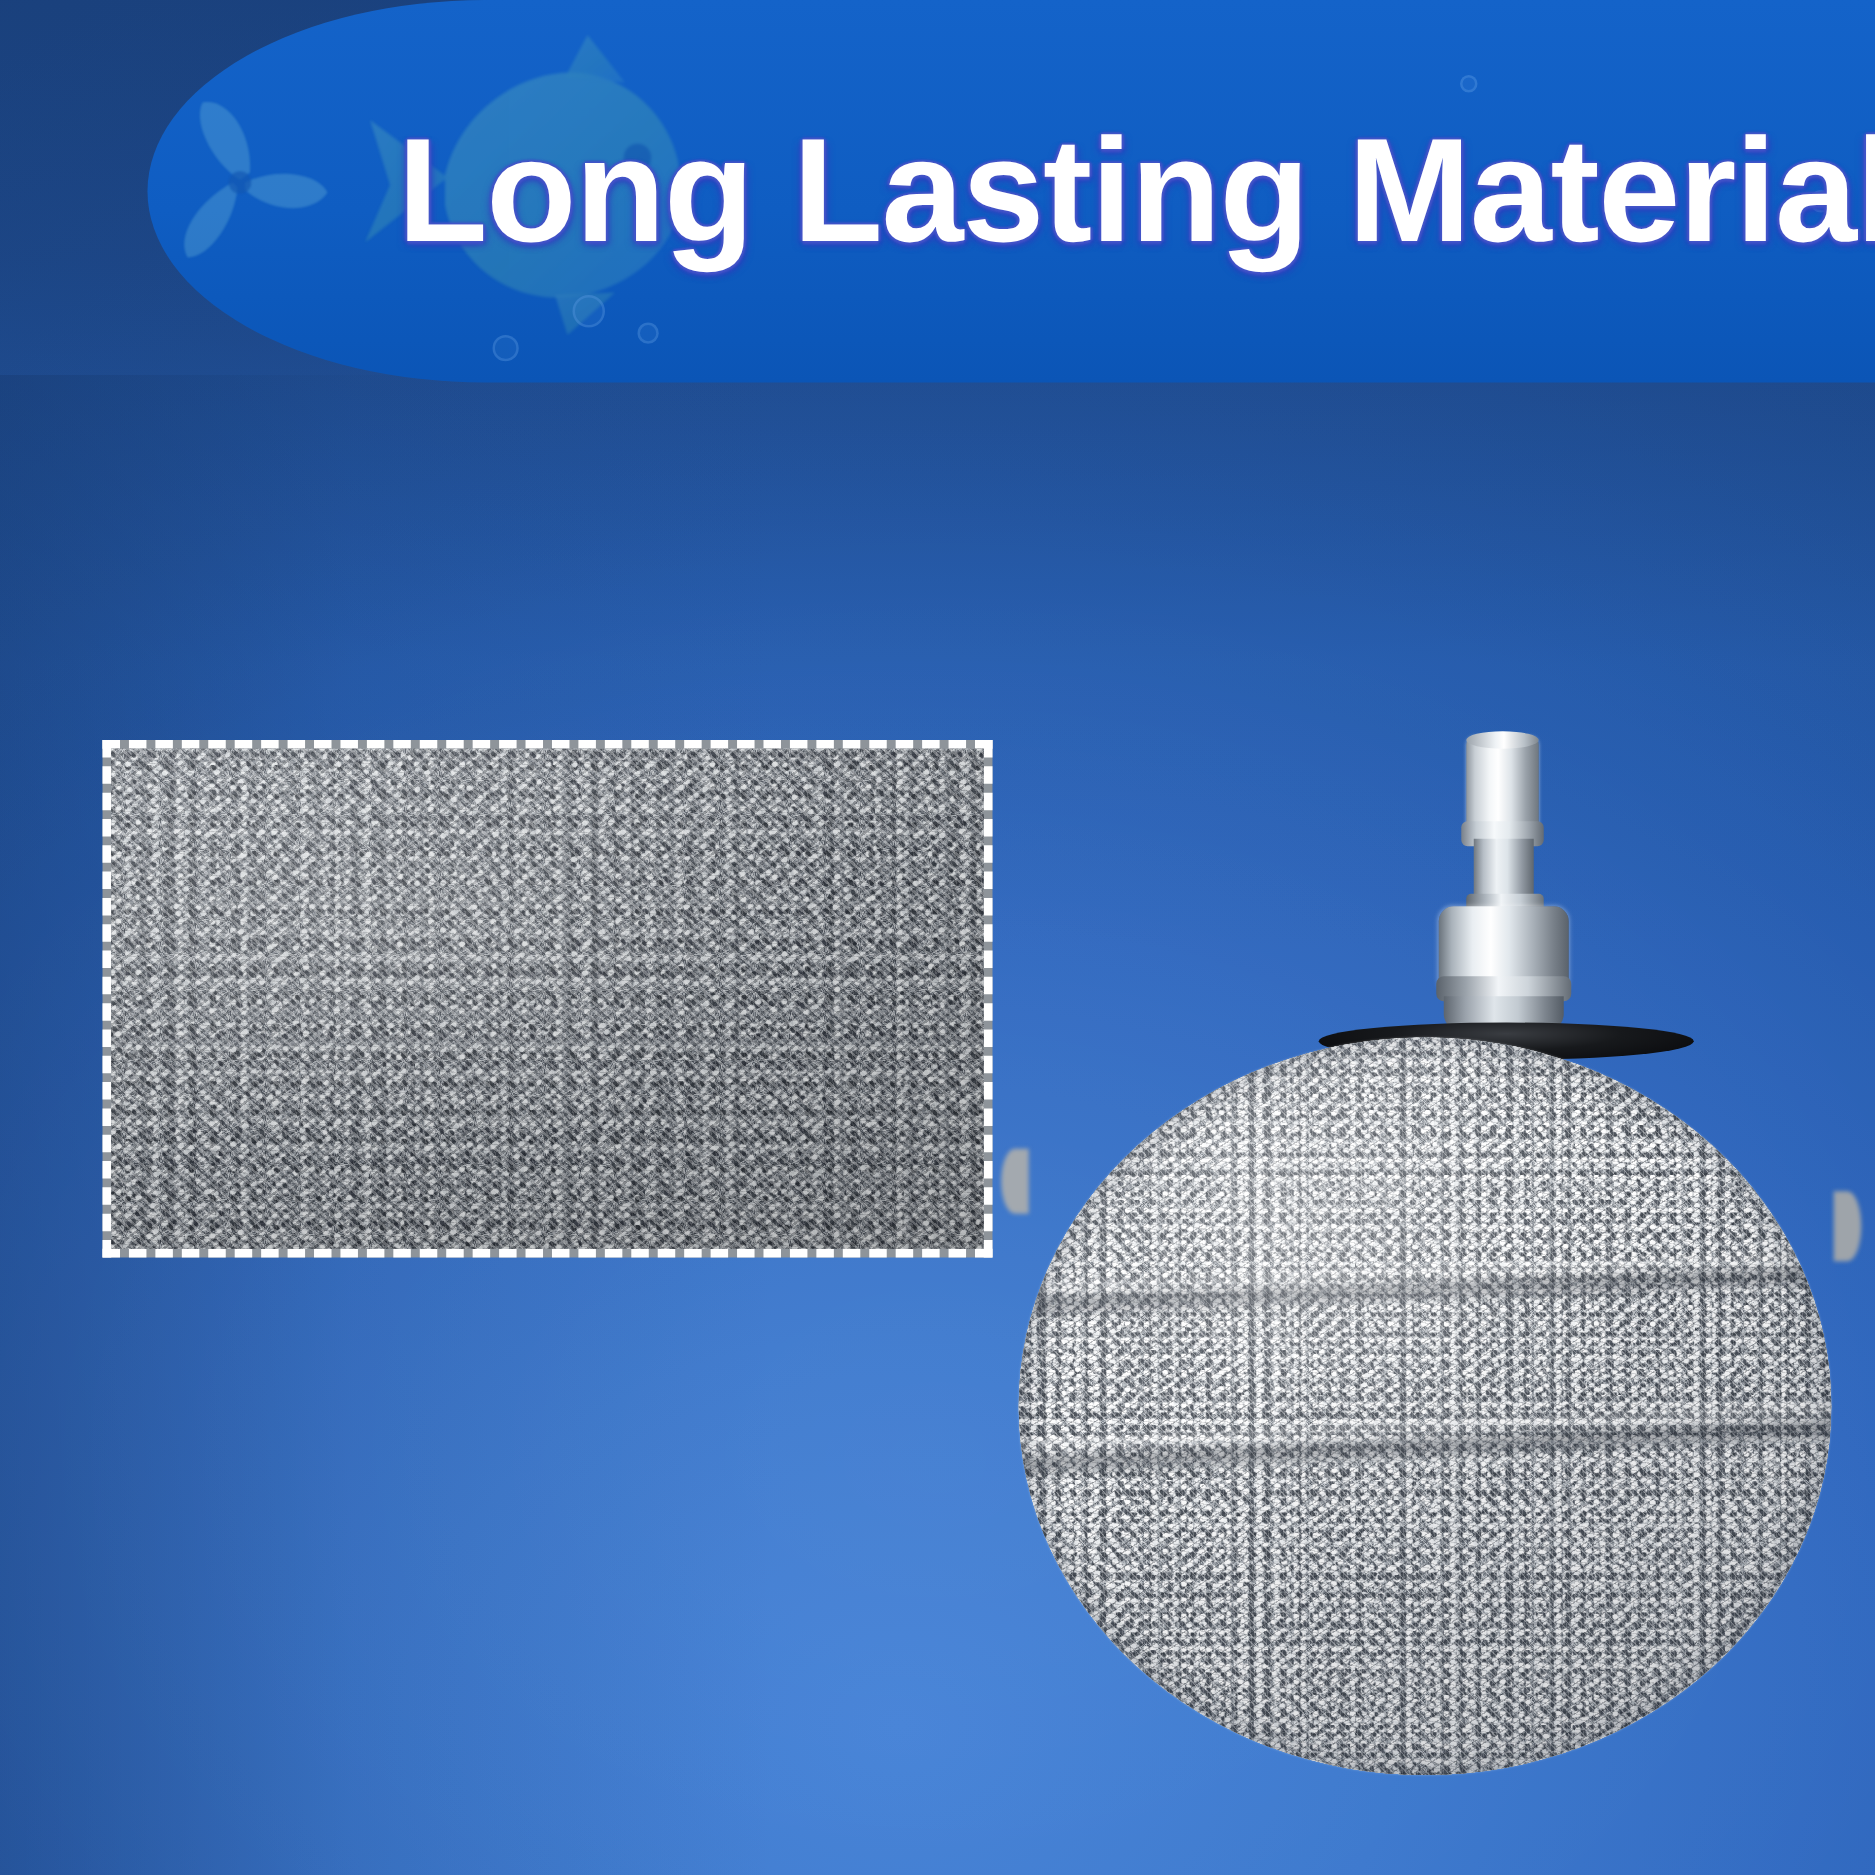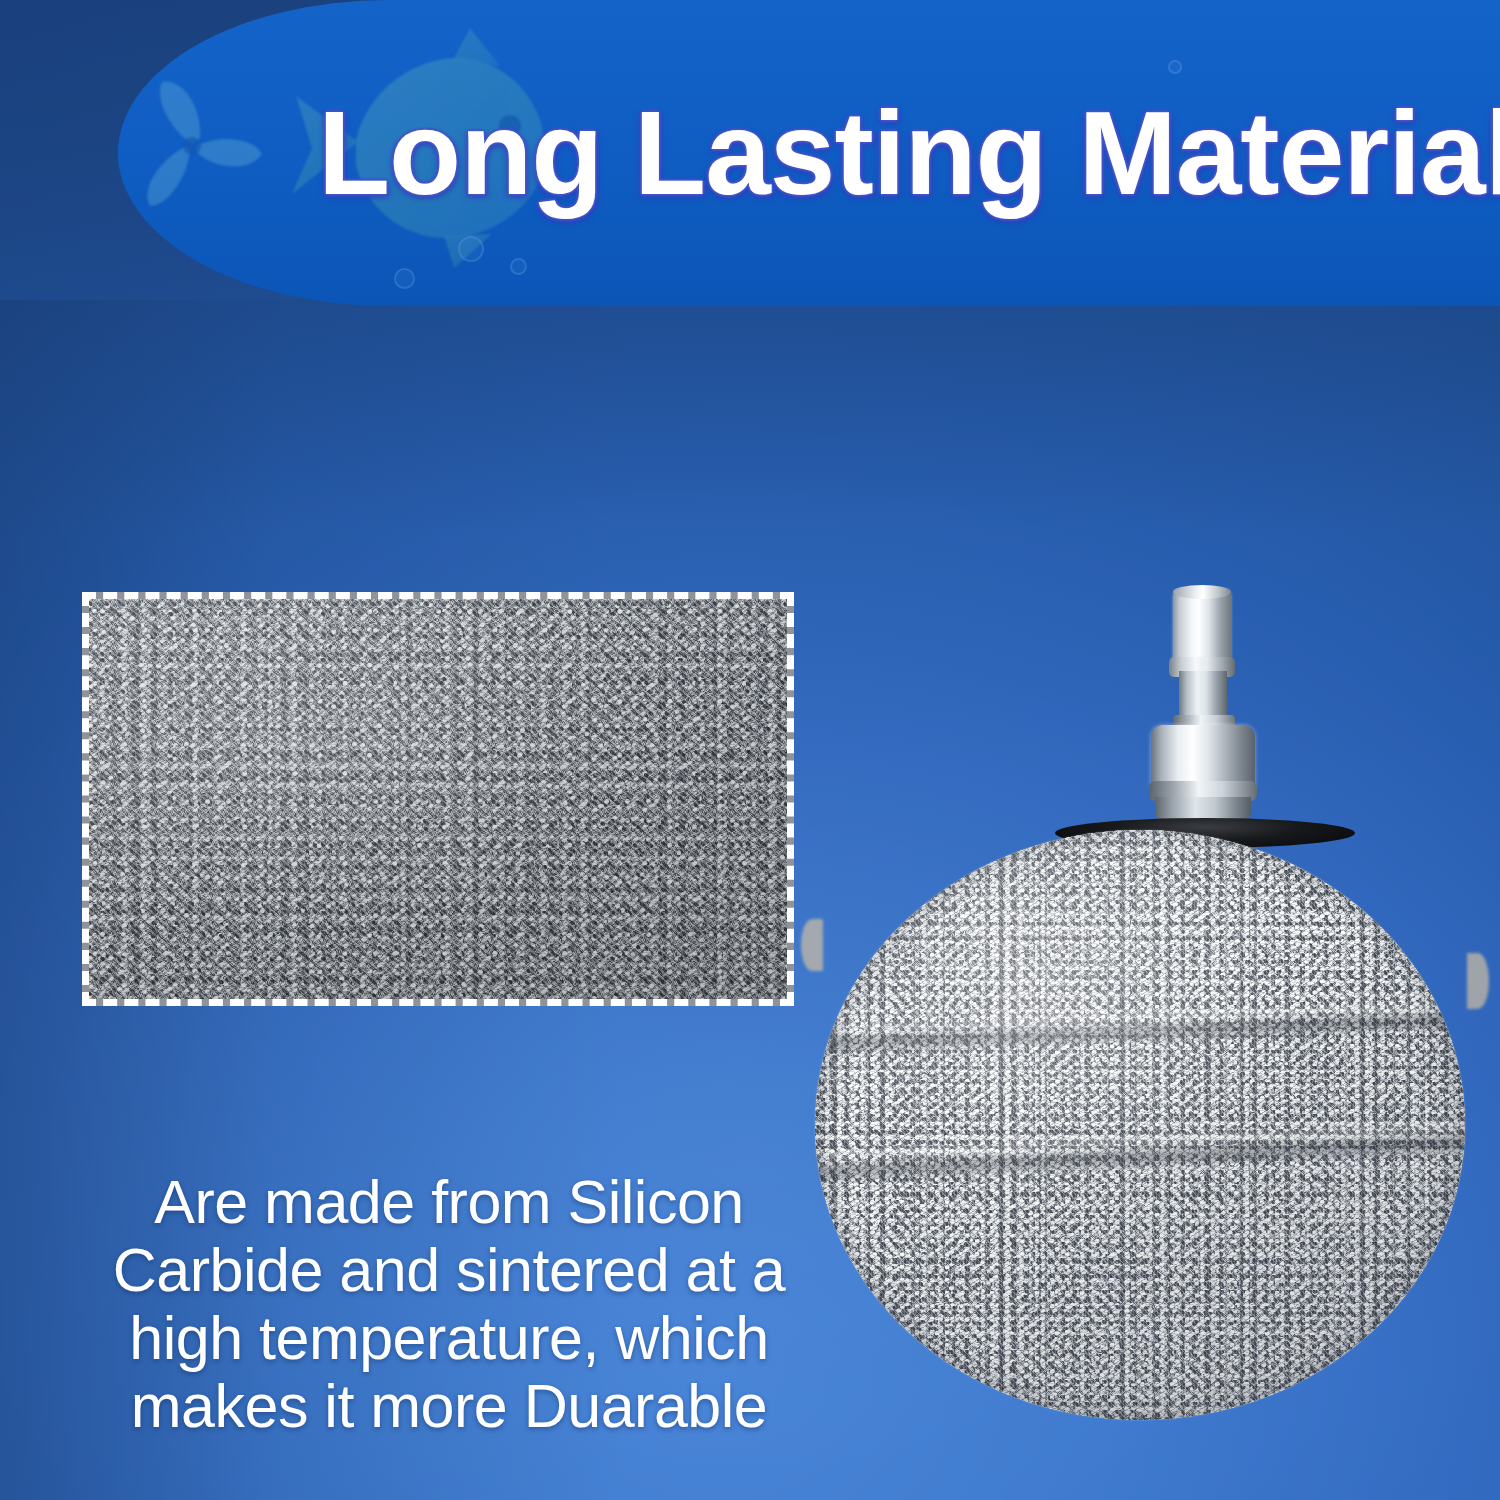--- a/index.html
+++ b/index.html
@@ -293,26 +293,20 @@
     </div>
     <div class="banner-title">Long Lasting Material</div>
   </div>
 
   <div class="swatch">
     <div class="swatch-tex"></div>
     <div class="swatch-tex2"></div>
     <div class="swatch-shade"></div>
   </div>
 
-  <div class="body-copy">
-    <span class="ln">Are made from Silicon</span>
-    <span class="ln">Carbide and sintered at a</span>
-    <span class="ln">high temperature, which</span>
-    <span class="ln">makes it more Duarable</span>
-  </div>
 
   <div class="product">
     <div class="nozzle">
       <div class="barb"></div>
       <div class="barb-top"></div>
       <div class="barb-lip"></div>
       <div class="neck"></div>
       <div class="neck-ring"></div>
       <div class="collar"></div>
       <div class="collar-band"></div>

